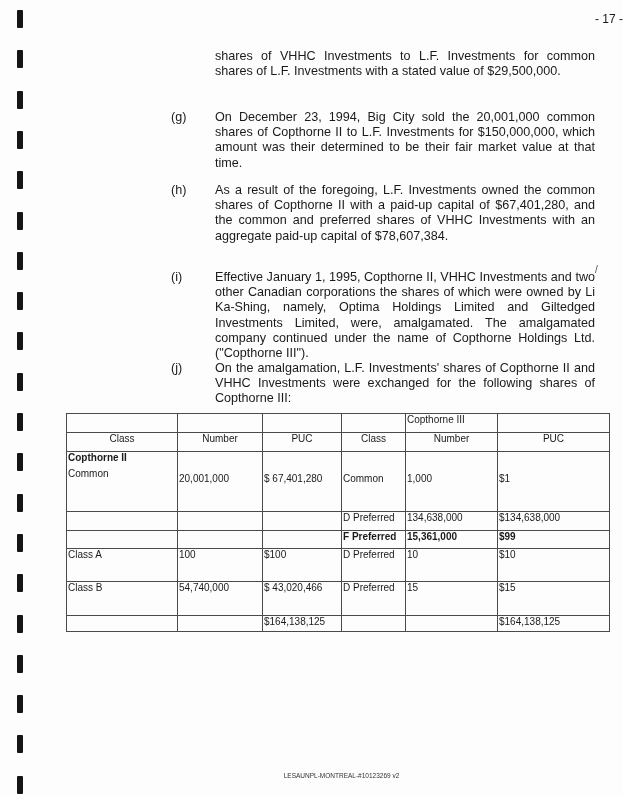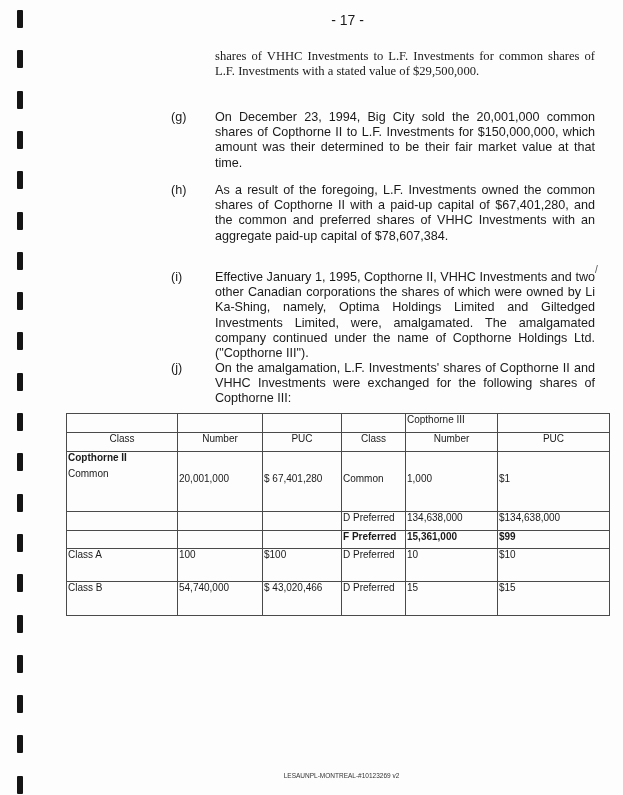--- a/index.html
+++ b/index.html
@@ -2,21 +2,21 @@
 <html><head>
 <meta charset="utf-8">
 <style>
   html, body { margin:0; padding:0; }
   body {
     width:623px; height:795px; position:relative; overflow:hidden;
     background:#fdfdfd; color:#1a1a1a;
     font-family:"Liberation Sans", sans-serif;
   }
   .punch { position:absolute; left:17px; width:6px; height:18px; background:#151515; border-radius:1px; }
-  .page-num { position:absolute; top:12px; left:0; width:623px; text-align:center; font-size:14px; padding-left:72px; box-sizing:border-box; }
+  .page-num { position:absolute; top:12px; left:0; width:623px; text-align:right; font-size:12px; padding-left:72px; box-sizing:border-box; }
   .para { position:absolute; left:215px; width:380px; font-size:12.6px; line-height:15.2px; text-align:justify; }
   .para .lbl { position:absolute; left:-44px; top:0; }
   .table-wrap { position:absolute; left:66px; top:413px; }
   table { border-collapse:collapse; font-size:10px; table-layout:fixed;padding-left:26px; }
   td { border:1px solid #4a4a4a; padding:0 1px; vertical-align:top; white-space:nowrap; overflow:hidden; }
   td.c { text-align:center; }
   .hdr td { height:18px; }
   .sec { font-weight:bold; }
   .footer { position:absolute; top:772px; left:0; width:623px; text-align:center; font-size:6.5px; color:#333; padding-left:60px; box-sizing:border-box; }
   .stray { position:absolute; font-size:10px; color:#555; }
@@ -42,21 +42,21 @@
     <div class="punch" style="top: 574.2px;"></div>
     <div class="punch" style="top: 614.5px;"></div>
     <div class="punch" style="top: 654.8px;"></div>
     <div class="punch" style="top: 695.1px;"></div>
     <div class="punch" style="top: 735.4px;"></div>
     <div class="punch" style="top: 775.7px;"></div>
   </div>
 
 <div class="page-num">- 17 -</div>
 
-<div class="para" style="top:49px;font-family:Liberation Serif, serif;">
+<div class="para" style="top:49px;">
   <span>shares of VHHC Investments to L.F. Investments for common shares of L.F. Investments with a stated value of $29,500,000.</span>
 </div>
 
 <div class="para" style="top:110px;">
   <span class="lbl">(g)</span>
   <span>On December 23, 1994, Big City sold the 20,001,000 common shares of Copthorne II to L.F. Investments for $150,000,000, which amount was their determined to be their fair market value at that time.</span>
 </div>
 
 <div class="para" style="top:183px;">
   <span class="lbl">(h)</span>
@@ -138,17 +138,25 @@
       <td>$10</td>
     </tr>
     <tr style="height:34px;">
       <td>Class B</td>
       <td>54,740,000</td>
       <td>$ 43,020,466</td>
       <td>D Preferred</td>
       <td>15</td>
       <td>$15</td>
     </tr>
+    <tr style="height:16px;">
+      <td></td>
+      <td></td>
+      <td>$164,138,125</td>
+      <td></td>
+      <td></td>
+      <td>$164,138,125</td>
+    </tr>
   </tbody>
     </table>
 </div>
 
 <div class="footer">LESAUNPL-MONTREAL-#10123269 v2</div>
 
 </body></html>

